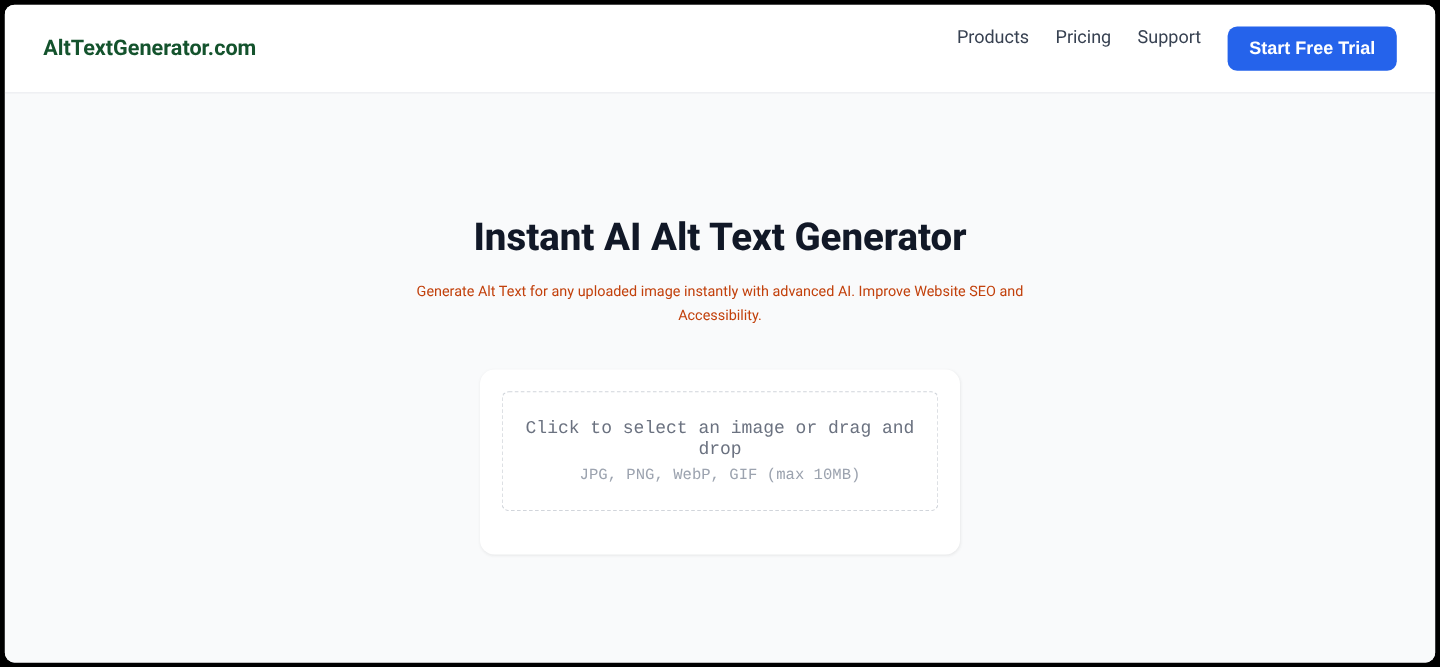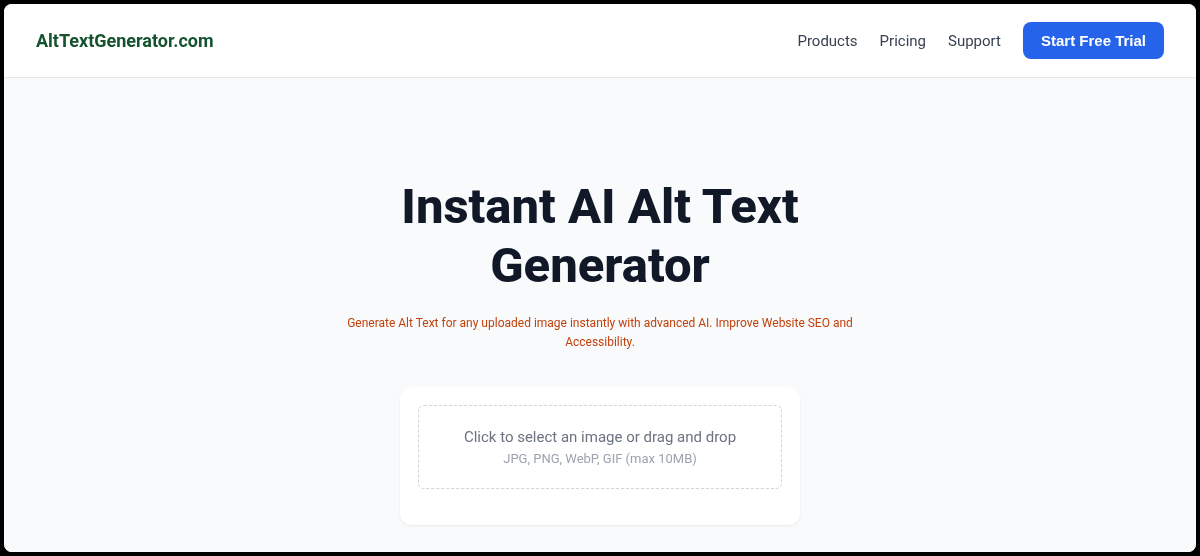--- a/index.html
+++ b/index.html
@@ -34,21 +34,20 @@
     }
     
     .logo {
       font-size: 18px;
       font-weight: 700;
       color: #14532d;
     }
     
     .nav {
       display: flex;
-      align-items: center;
       gap: 22px;
     }
     
     .nav-link {
       font-size: 15px;
       color: #374151;
       text-decoration: none;
       cursor: pointer;
     }
     
@@ -66,21 +65,21 @@
     .main-area {
       background: #f9fafb;
       height: calc(100% - 64px);
       padding-top: 100px;
       display: flex;
       flex-direction: column;
       align-items: center;
     }
     
     .hero-title {
-      font-size: 49px;
+      font-size: 32px;
       font-weight: 800;
       color: #111827;
       text-align: center;
       line-height: 1.2;
       max-width: 600px;
       margin-bottom: 18px;
     }
     
     .hero-subtitle {
       font-size: 12px;
@@ -99,20 +98,21 @@
       box-shadow: 0 1px 3px rgba(0,0,0,0.05), 0 1px 2px rgba(0,0,0,0.02);
     }
     
     .dropzone {
       border: 1.5px dashed #d1d5db;
       border-radius: 6px;
       padding: 22px 12px;
       text-align: center;
       margin-bottom: 18px;
       cursor: pointer;
+      font-family: Liberation Mono, monospace;
     }
     
     .dropzone-main {
       font-size: 15px;
       color: #6b7280;
       margin-bottom: 5px;
     }
     
     .dropzone-sub {
       font-size: 13px;

